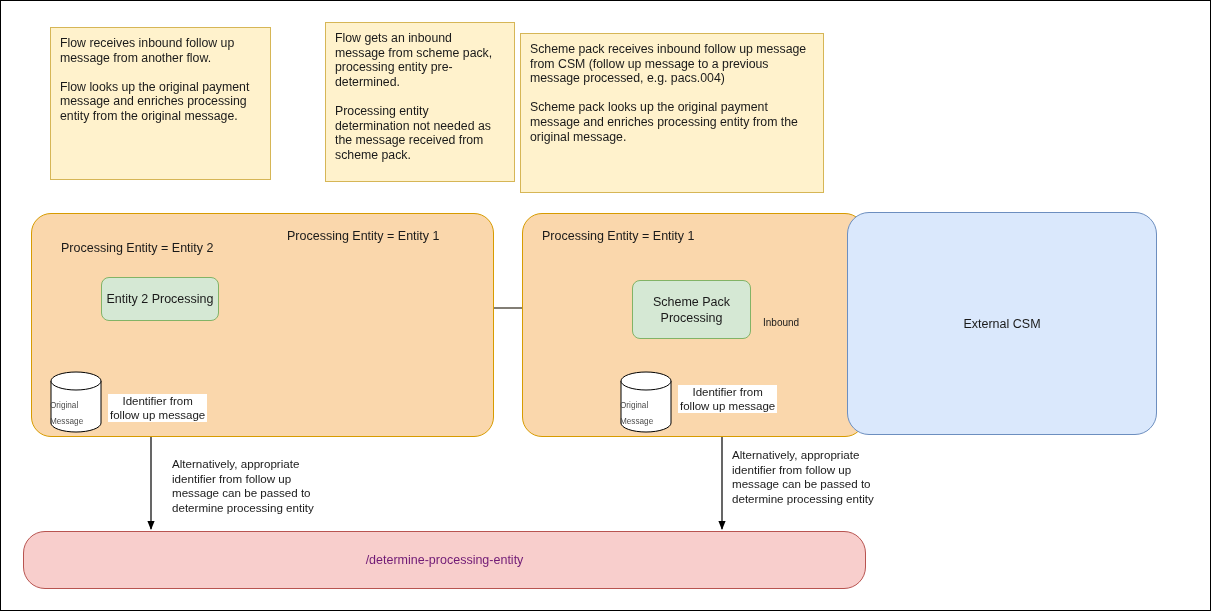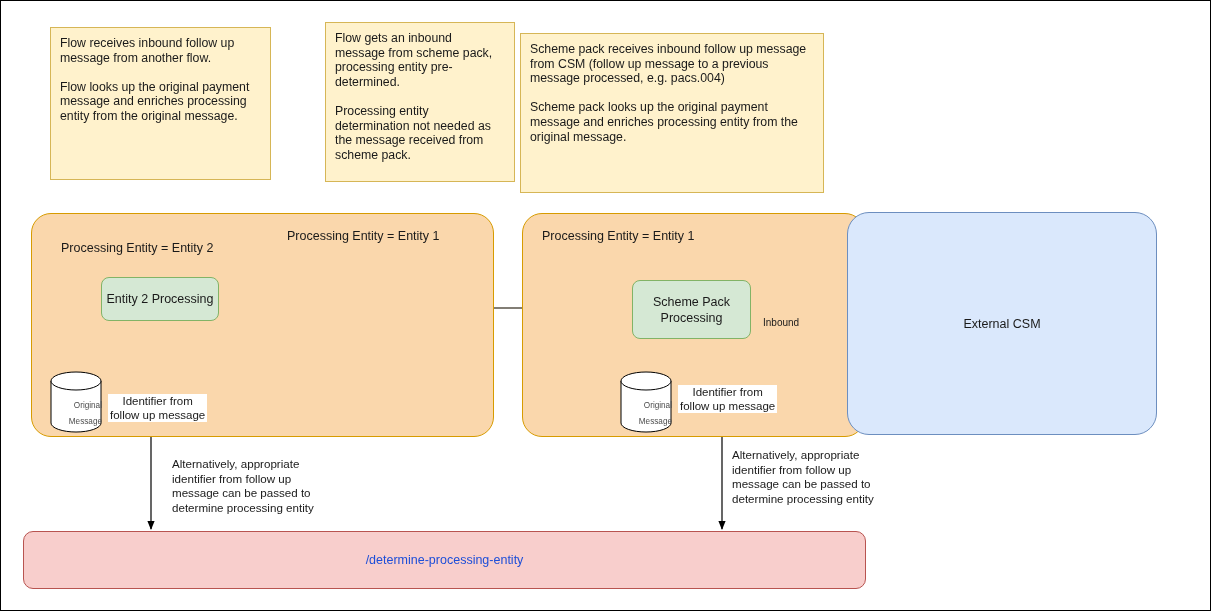--- a/index.html
+++ b/index.html
@@ -79,39 +79,39 @@
     align-items: center;
     justify-content: center;
     font-size: 12.5px;
     color: #1a1a1a;
   }
   
   .endpoint {
     position: absolute;
     background: #f8cecc;
     border: 1px solid #b85450;
-    border-radius: 10px;
+    border-radius: 22px;
     box-sizing: border-box;
     display: flex;
     align-items: center;
     justify-content: center;
     font-size: 12.5px;
-    color: #1d4ed8;
+    color: #701a75;
   }
   
   .cylinder {
     position: absolute;
     width: 52px;
     height: 62px;
   }
   .cyl-text {
     position: absolute;
     left: 0;
     width: 52px;
-    text-align: right;
+    text-align: left;
     font-size: 8.2px;
     color: #4d4d4d;
     line-height: 11px;
     pointer-events: none;
   }
   
   .edge-label {
     position: absolute;
     background: #ffffff;
     font-size: 11.5px;

